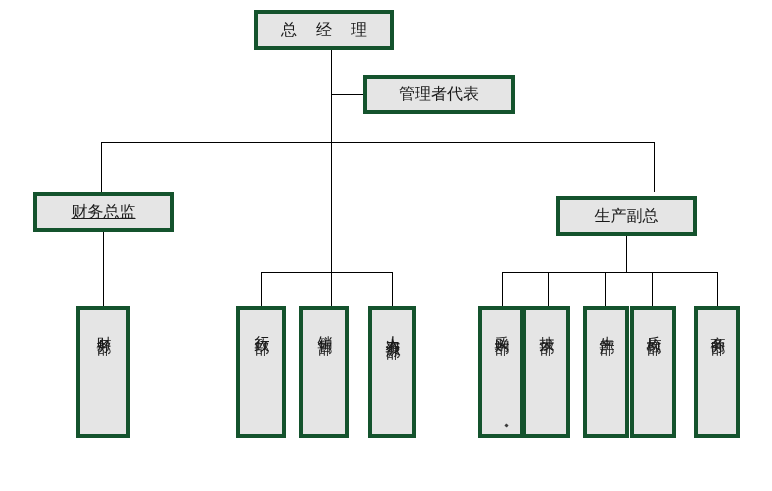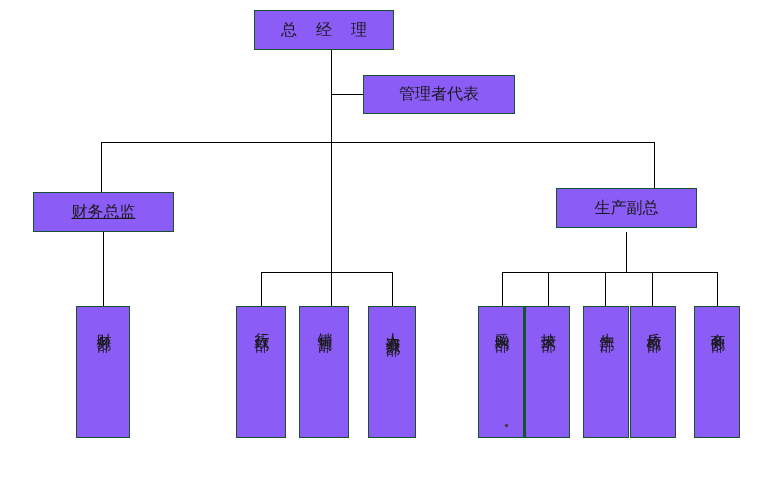--- a/index.html
+++ b/index.html
@@ -13,22 +13,22 @@
   #canvas {
     position: relative;
     width: 772px;
     height: 491px;
     background: #ffffff;
     overflow: hidden;
   }
   .node {
     position: absolute;
     box-sizing: border-box;
-    border: 1px solid #14532d;
-    background: #8b5cf6;
+    border: 4px solid #14532d;
+    background: #e5e5e5;
     display: flex;
     align-items: center;
     justify-content: center;
     color: #1a1a1a;
   }
   .node-h {
     font-size: 16px;
   }
   .node-h .label {
     white-space: nowrap;
@@ -109,21 +109,21 @@
   </div>
 
   <div class="node node-h" style="left:363px; top:75px; width:152px; height:39px;">
     <span class="label">管理者代表</span>
   </div>
 
   <div class="node node-h" style="left:33px; top:192px; width:141px; height:40px;text-decoration:underline;">
     <span class="label">财务总监</span>
   </div>
 
-  <div class="node node-h" style="left:556px; top:188px; width:141px; height:40px;">
+  <div class="node node-h" style="left:556px; top:196px; width:141px; height:40px;">
     <span class="label">生产副总</span>
   </div>
 
   <div class="node node-v" style="left:76px; top:306px; width:54px; height:132px;">
     <span class="label">财务部</span>
   </div>
 
   <div class="node node-v" style="left:236px; top:306px; width:50px; height:132px;">
     <span class="label">行政部</span>
   </div>

